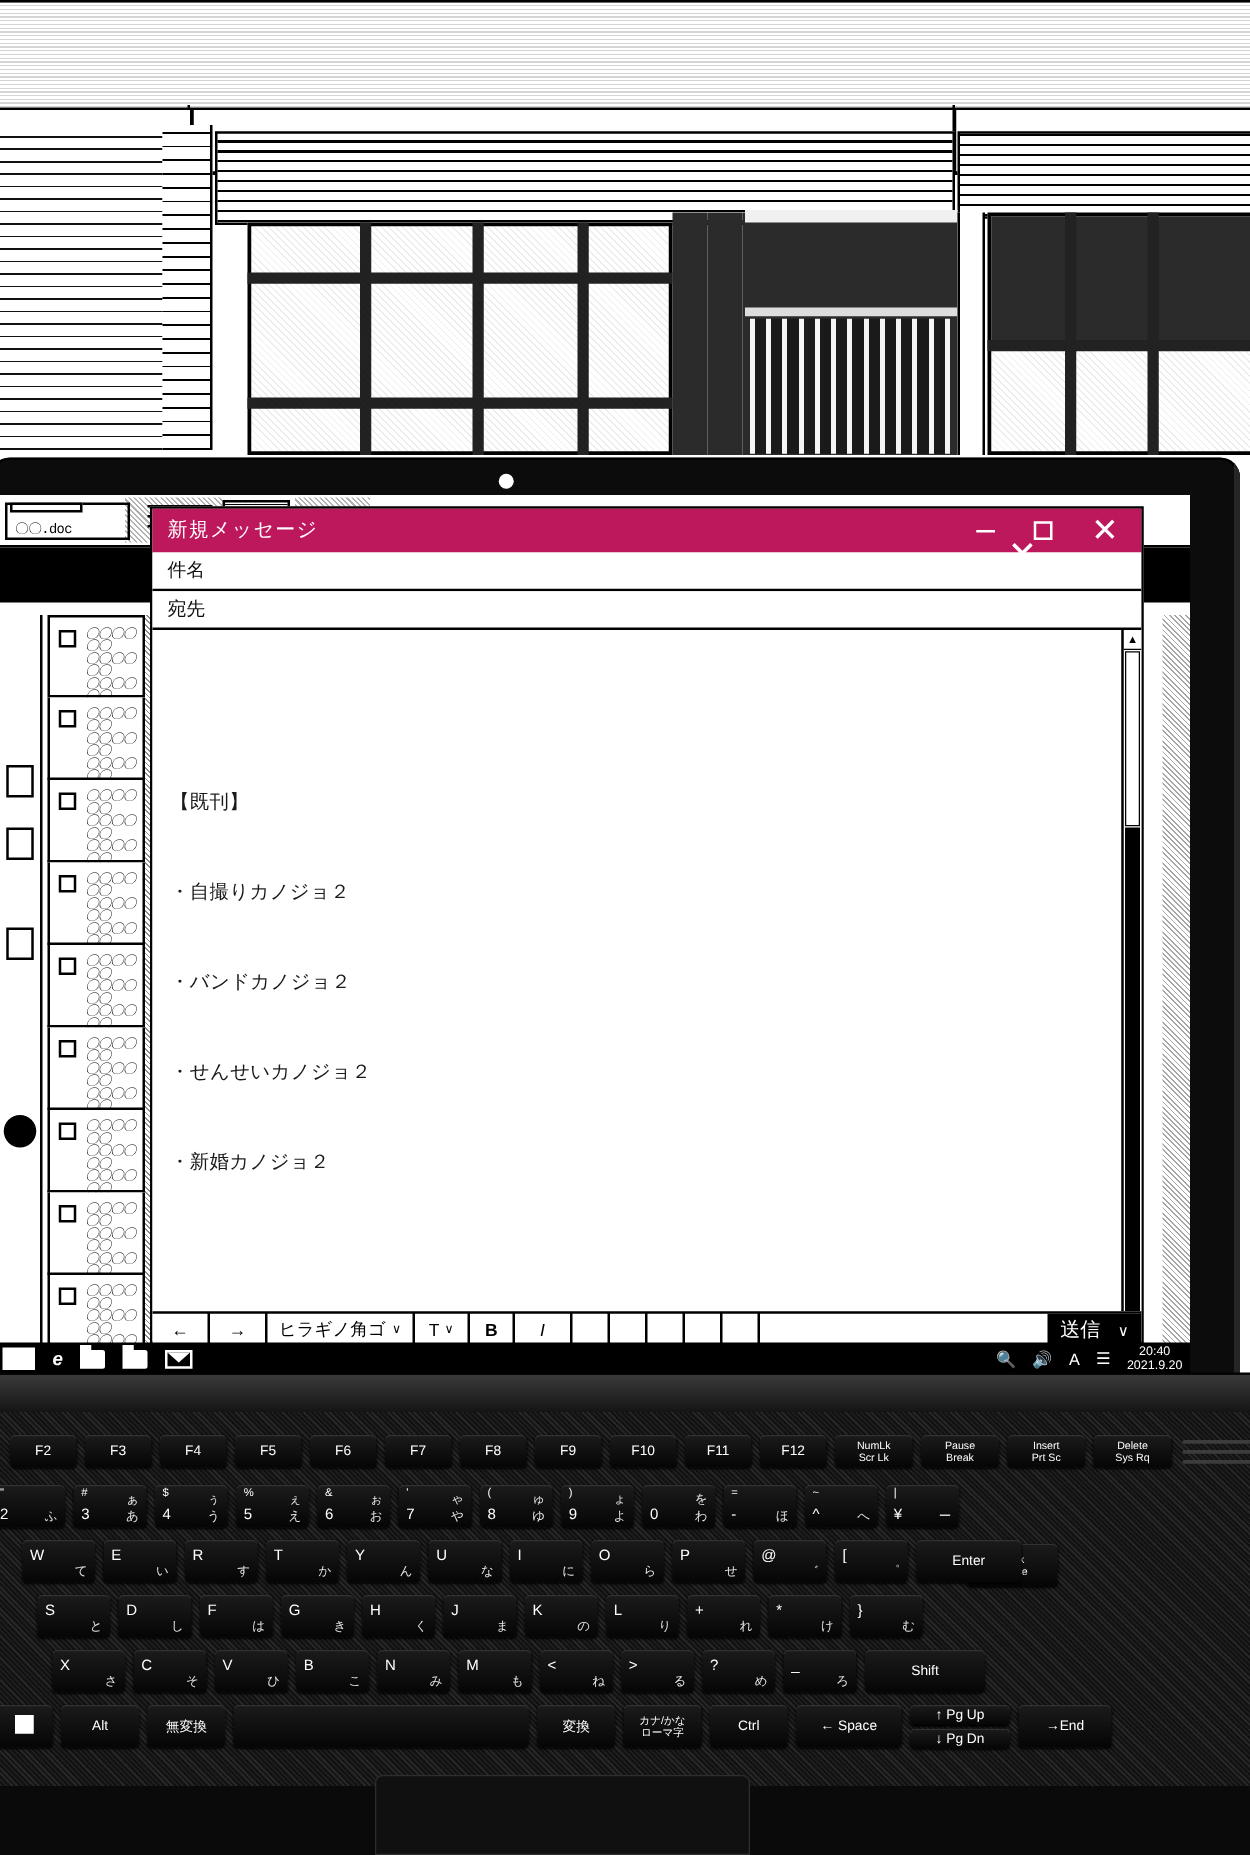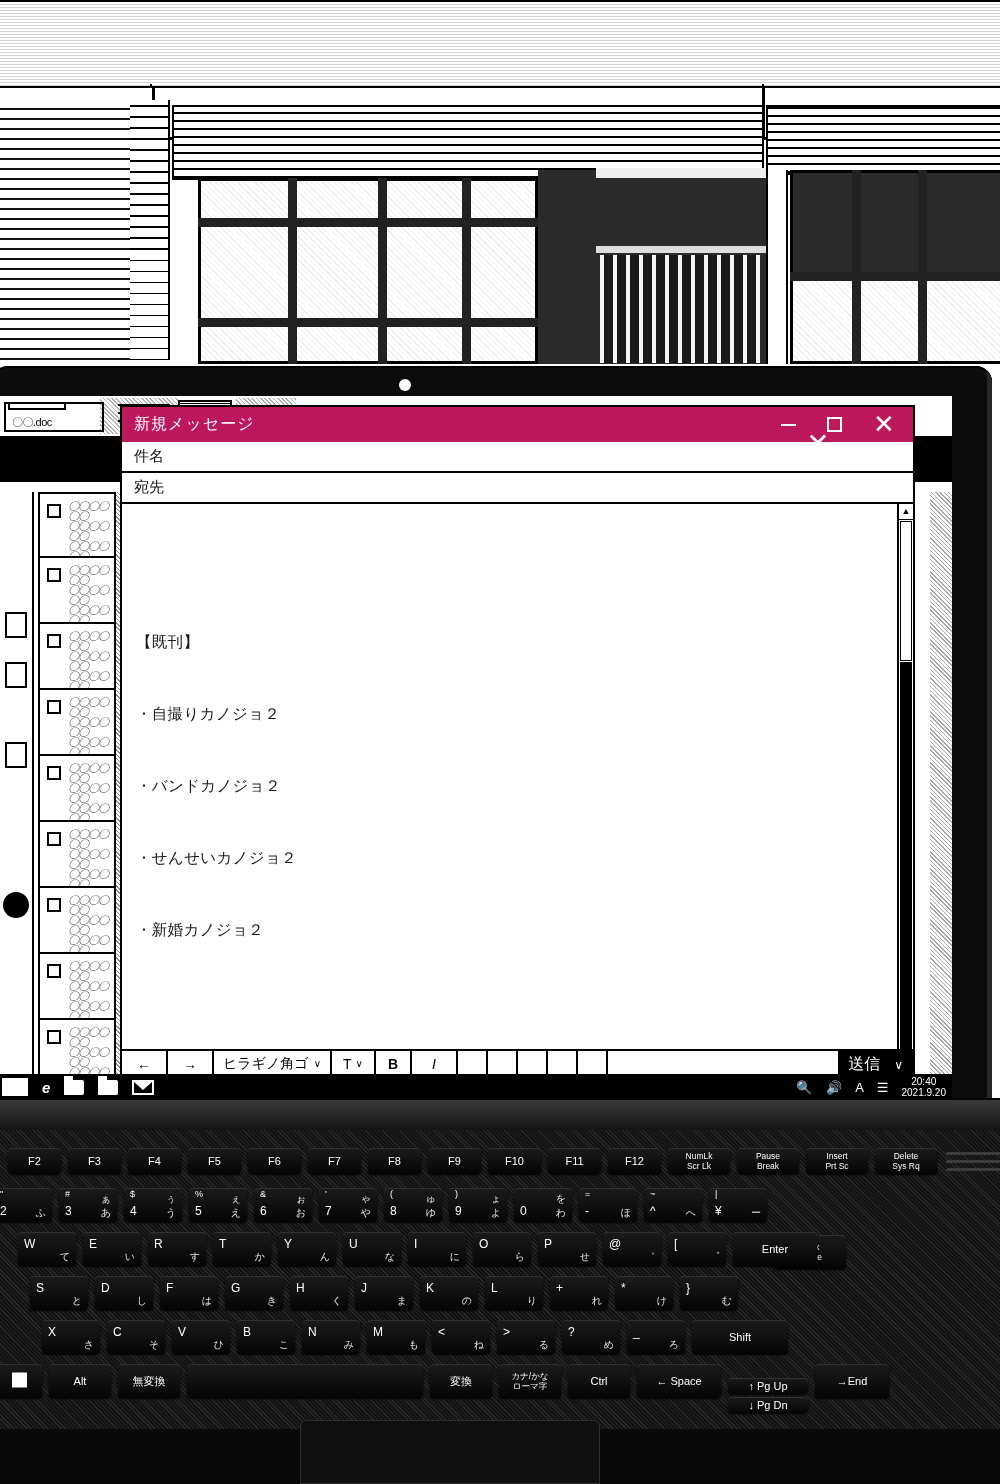--- a/index.html
+++ b/index.html
@@ -66,21 +66,21 @@
     border-radius:50%; background:#fff;
   }
   .screen {
     position:absolute; left:0px; top:396px; width:952px; height:698px;
     background:#ffffff; overflow:hidden;
   }
 
   
   .mailapp { position:absolute; left:0; top:0; width:952px; height:698px; background:#fff; }
   .app-topbar { position:absolute; left:0; top:0; width:952px; height:42px; background:#fff; border-bottom:2px solid #000;}
-  .doc-chip { position:absolute; left:4px; top:6px; width:100px; height:30px; border:2px solid #000; background:#fff; }
+  .doc-chip { position:absolute; left:4px; top:6px; width:100px; height:30px; border:2px solid #000; background:#fff;font-family:Liberation Mono, monospace; }
   .doc-chip .bar { position:absolute; left:2px; top:-2px; width:58px; height:8px; border:2px solid #000; background:#fff;}
   .doc-chip span { position:absolute; left:6px; top:11px; font-size:11px; letter-spacing:-.5px; }
   .tone-panel { position:absolute; background:
       repeating-linear-gradient(45deg, rgba(0,0,0,.30) 0 1.2px, transparent 1.2px 3px); }
   .grid-chip { position:absolute; left:178px; top:4px; width:54px; height:34px; border:2px solid #000; background:
       repeating-linear-gradient(0deg,#000 0 1px,#fff 1px 7px),
       repeating-linear-gradient(90deg,#000 0 1px,transparent 1px 8px); }
   .lines-chip { position:absolute; left:118px; top:8px; width:52px; height:26px; }
   .lines-chip i { display:block; height:2px; background:#000; margin-bottom:6px; }
 
@@ -752,21 +752,21 @@
         <div class="key" style="width: 62px; height: 34px;">
           <span class="cen2">カナ/かな<br>ローマ字</span>
         </div>
         <div class="key" style="width: 62px; height: 34px;">
           <span class="cen">Ctrl</span>
         </div>
         <div class="key" style="width: 84px; height: 34px;">
           <span class="cen">← Space</span>
         </div>
         <div style="display: flex; flex-direction: column; gap: 3px;">
-          <div class="key" style="width: 80px; height: 16px; margin-top: 14px;">
+          <div class="key" style="width: 80px; height: 16px;">
             <span class="cen">↑ Pg Up</span>
           </div>
           <div class="key" style="width: 80px; height: 16px;">
             <span class="cen">↓ Pg Dn</span>
           </div>
         </div>
         <div class="key" style="width: 74px; height: 34px;">
           <span class="cen">→End</span>
         </div>
       </div>

